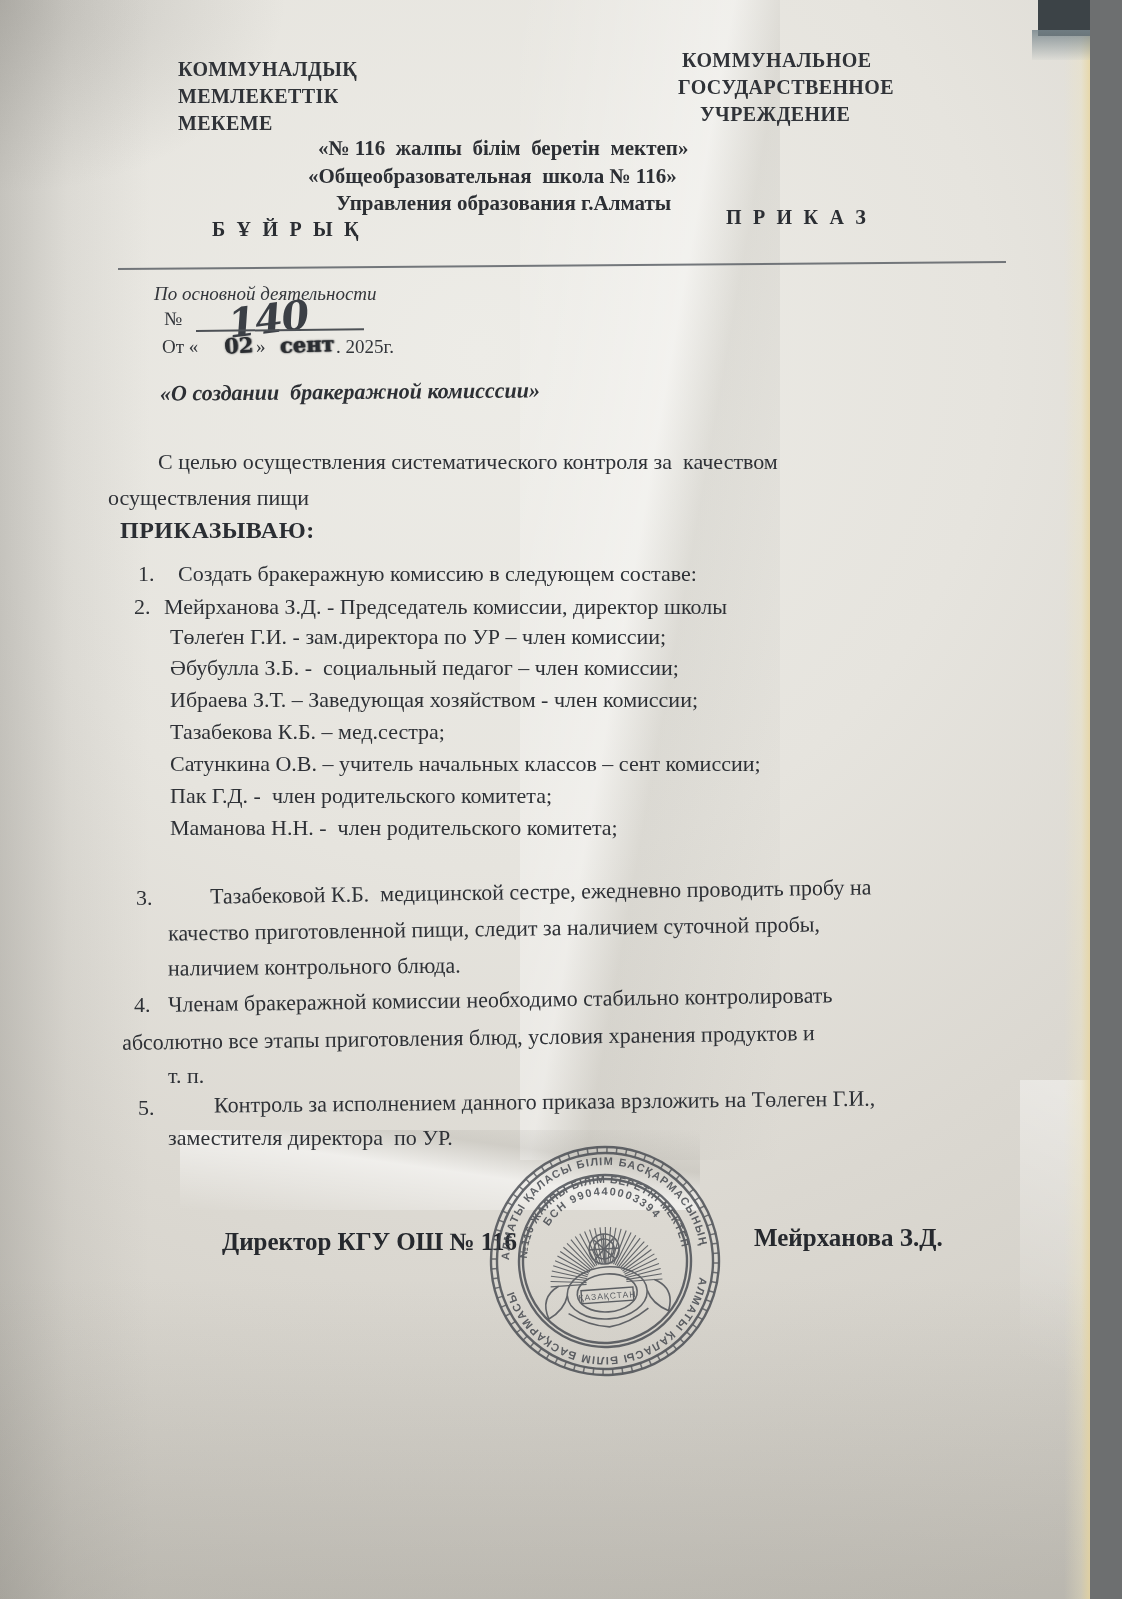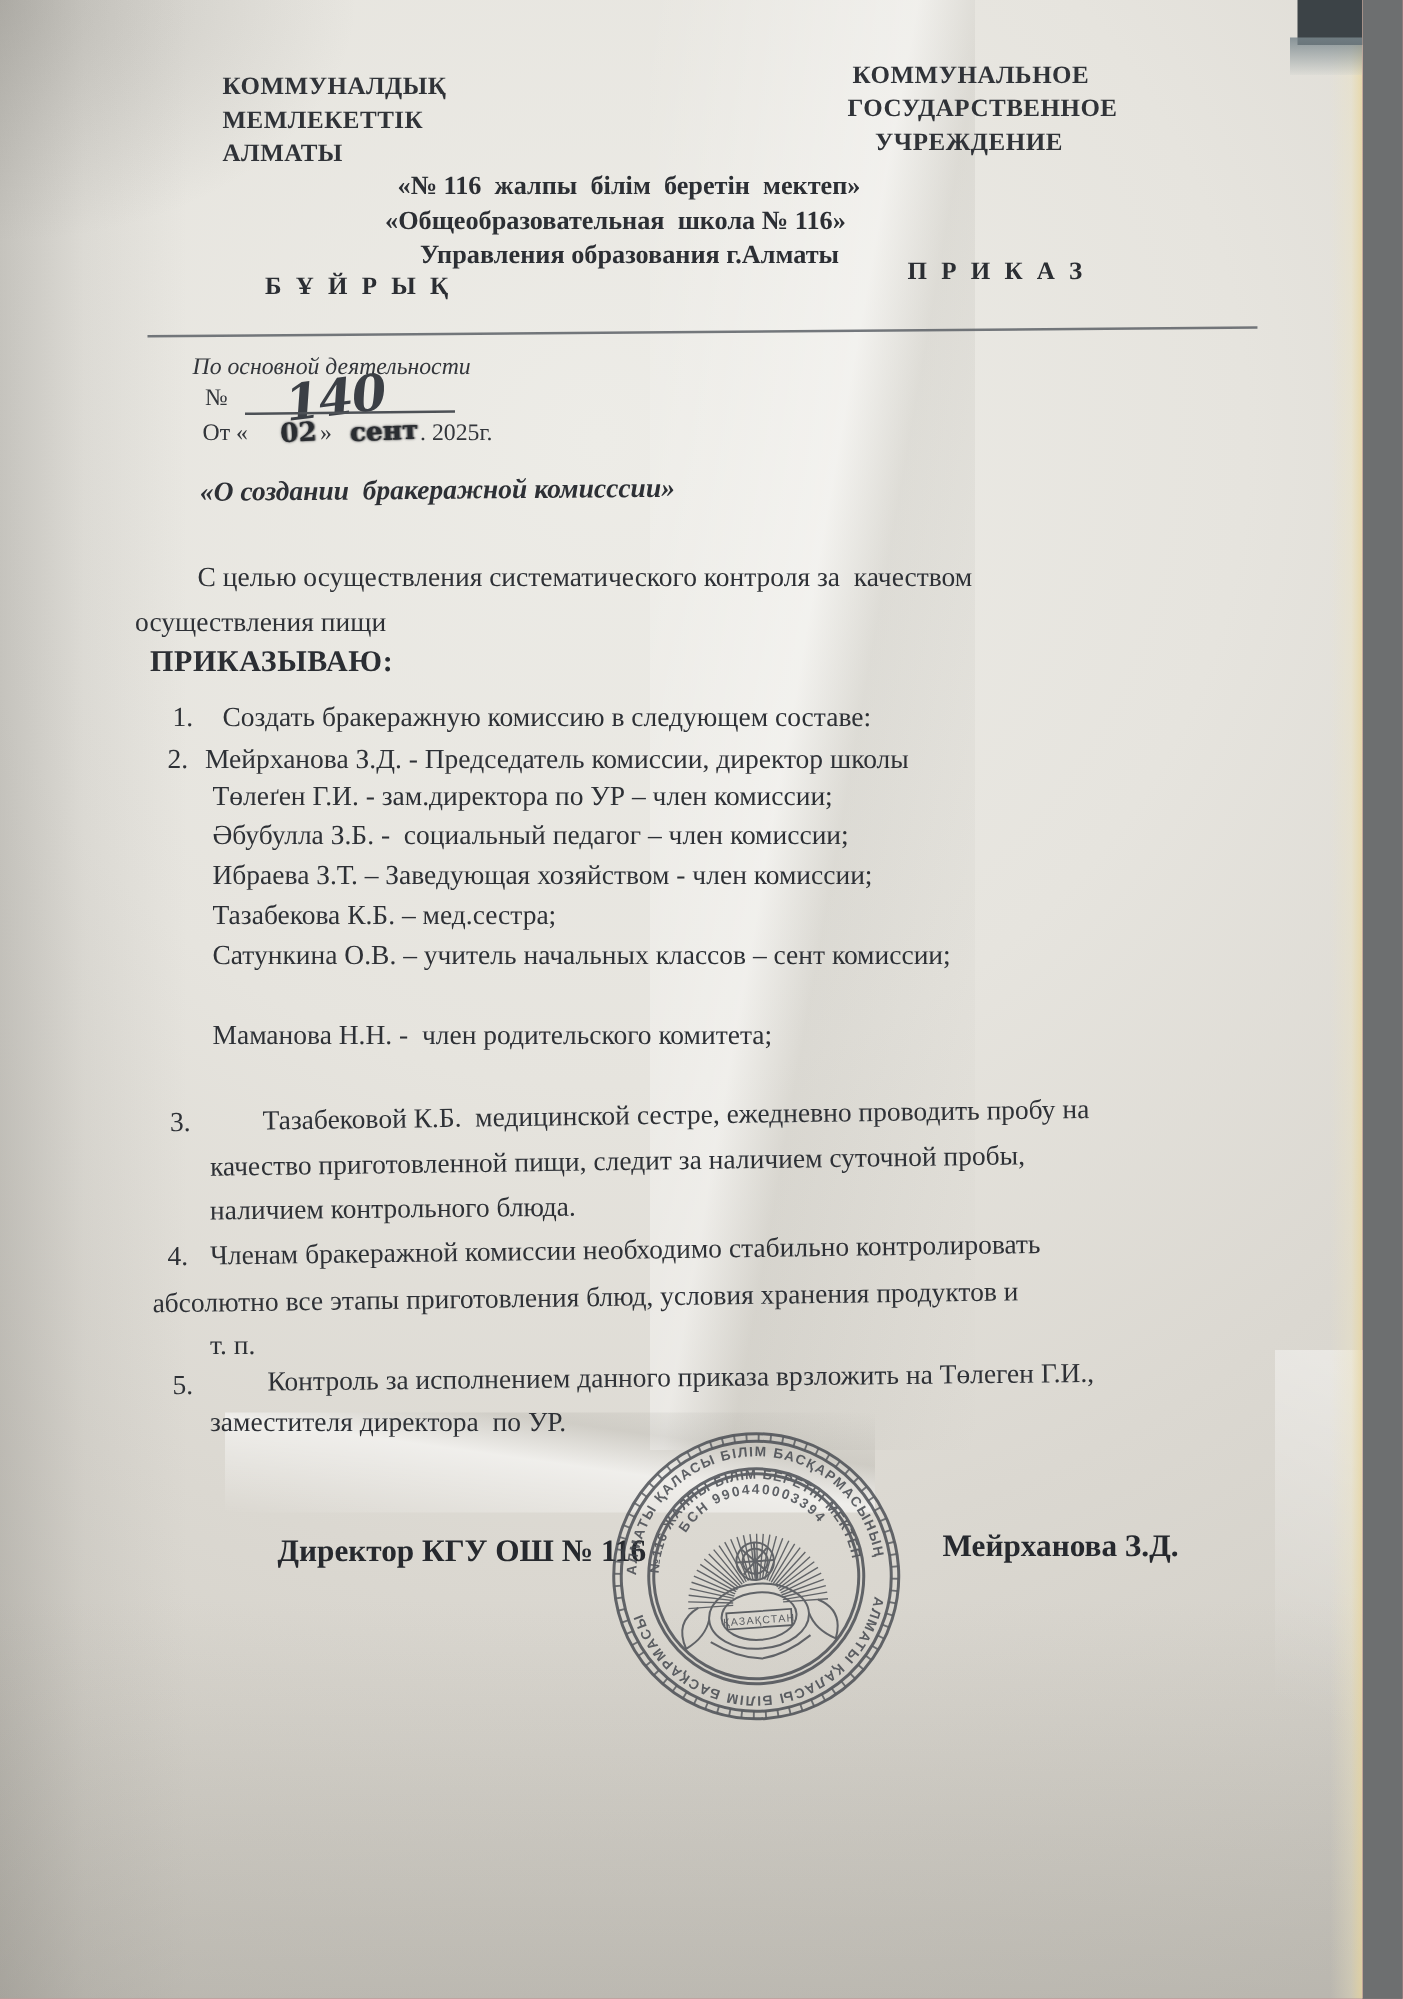--- a/index.html
+++ b/index.html
@@ -172,21 +172,21 @@
   <div class="shade-left"></div>
   <div class="crease-a"></div>
   <div class="crease-b"></div>
   <div class="crease-c"></div>
   <div class="shade-bottom"></div>
   <div class="edge-glow"></div>
   <div class="dark-corner"></div>
 
   <div class="t org" style="left:178px; top:58px;">КОММУНАЛДЫҚ</div>
   <div class="t org" style="left:178px; top:85px;">МЕМЛЕКЕТТІК</div>
-  <div class="t org" style="left:178px; top:112px;">АЛМАТЫ</div>
+  <div class="t org" style="left:178px; top:112px;">МЕКЕМЕ</div>
 
   <div class="t org" style="left:682px; top:49px;">КОММУНАЛЬНОЕ</div>
   <div class="t org" style="left:678px; top:76px;">ГОСУДАРСТВЕННОЕ</div>
   <div class="t org" style="left:700px; top:103px;">УЧРЕЖДЕНИЕ</div>
 
   <div class="t center-line" style="left:318px; top:137px;">«№ 116  жалпы  білім  беретін  мектеп»</div>
   <div class="t center-line" style="left:308px; top:165px;">«Общеобразовательная  школа № 116»</div>
   <div class="t center-line" style="left:336px; top:192px;">Управления образования г.Алматы</div>
 
   <div class="t word-spaced" style="left:212px; top:218px;">Б Ұ Й Р Ы Қ</div>
@@ -215,20 +215,21 @@
   <div class="t body-line" style="left:178px; top:562px;">Создать бракеражную комиссию в следующем составе:</div>
 
   <div class="t body-line" style="left:134px; top:595px;">2.</div>
   <div class="t body-line" style="left:164px; top:595px;">Мейрханова З.Д. - Председатель комиссии, директор школы</div>
 
   <div class="t body-line" style="left:170px; top:625px;">Төлеґен Г.И. - зам.директора по УР – член комиссии;</div>
   <div class="t body-line" style="left:170px; top:656px;">Әбубулла З.Б. -  социальный педагог – член комиссии;</div>
   <div class="t body-line" style="left:170px; top:688px;">Ибраева З.Т. – Заведующая хозяйством - член комиссии;</div>
   <div class="t body-line" style="left:170px; top:720px;">Тазабекова К.Б. – мед.сестра;</div>
   <div class="t body-line" style="left:170px; top:752px;">Сатункина О.В. – учитель начальных классов – сент комиссии;</div>
+  <div class="t body-line" style="left:170px; top:784px;">Пак Г.Д. -  член родительского комитета;</div>
   <div class="t body-line" style="left:170px; top:816px;">Маманова Н.Н. -  член родительского комитета;</div>
 
   <div class="t body-line" style="left:136px; top:886px;">3.</div>
   <div class="t body-line" style="left:210px; top:880px; transform:rotate(-0.8deg);">Тазабековой К.Б.  медицинской сестре, ежедневно проводить пробу на</div>
   <div class="t body-line" style="left:168px; top:917px; transform:rotate(-0.8deg);">качество приготовленной пищи, следит за наличием суточной пробы,</div>
   <div class="t body-line" style="left:168px; top:955px; transform:rotate(-0.6deg);">наличием контрольного блюда.</div>
 
   <div class="t body-line" style="left:134px; top:993px;">4.</div>
   <div class="t body-line" style="left:168px; top:988px; transform:rotate(-0.8deg);">Членам бракеражной комиссии необходимо стабильно контролировать</div>
   <div class="t body-line" style="left:122px; top:1026px; transform:rotate(-0.8deg);">абсолютно все этапы приготовления блюд, условия хранения продуктов и</div>

